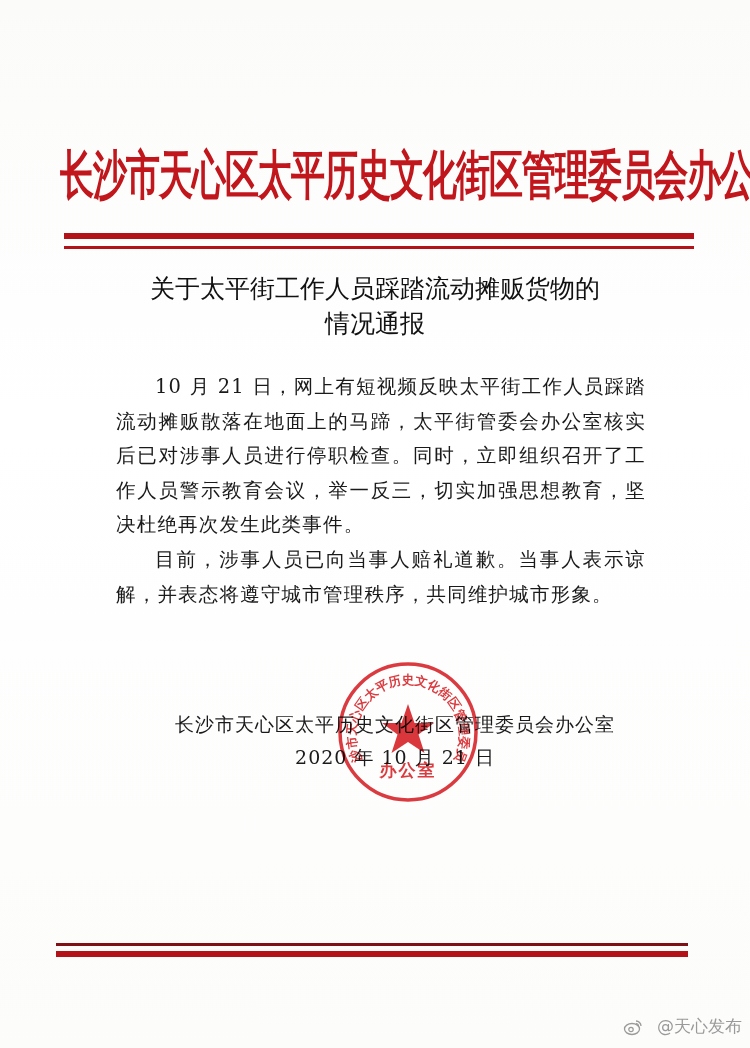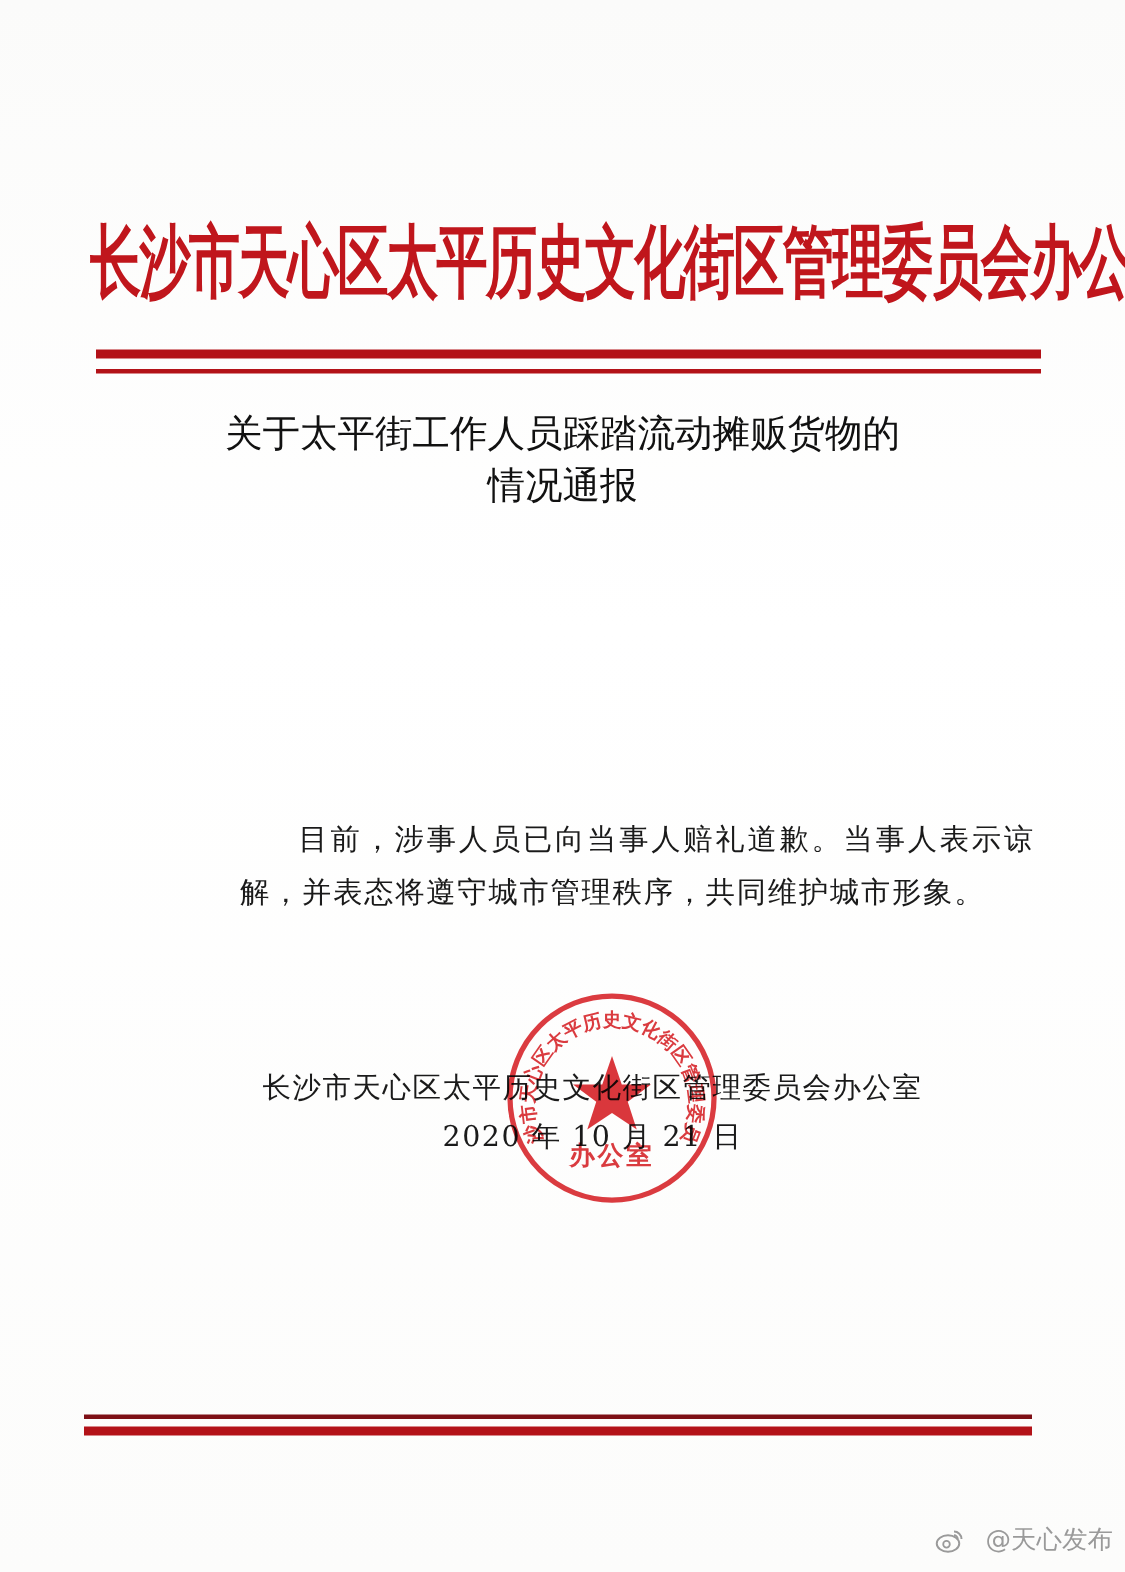--- a/index.html
+++ b/index.html
@@ -21,22 +21,25 @@
 <div class="page">
 
   <div class="red-header">长沙市天心区太平历史文化街区管理委员会办公室</div>
 
   <div class="rule" style="left:64px; top:233px; width:630px; height:6px;"></div>
   <div class="rule" style="left:64px; top:246px; width:630px; height:3px;"></div>
 
   <div class="doc-title" style="top:307px;">情况通报</div>
   <div class="doc-title" style="top:272px;">关于太平街工作人员踩踏流动摊贩货物的</div>
 
+  <div class="para" style="top:370px;">
+    <span class="first">10 月 21 日，网上有短视频反映太平街工作人员踩踏流动摊贩散落在地面上的马蹄，太平街管委会办公室核实后已对涉事人员进行停职检查。同时，立即组织召开了工作人员警示教育会议，举一反三，切实加强思想教育，坚决杜绝再次发生此类事件。</span>
+  </div>
 
-  <div class="para" style="top:543px;margin-left:44px;">
+  <div class="para" style="top:543px;">
     <span class="first">目前，涉事人员已向当事人赔礼道歉。当事人表示谅解，并表态将遵守城市管理秩序，共同维护城市形象。</span>
   </div>
 
   <div class="signature" style="top:712px;">长沙市天心区太平历史文化街区管理委员会办公室</div>
   <div class="signature" style="top:745px;">2020 年 10 月 21 日</div>
 
   <svg class="seal" viewBox="0 0 144 144">
     <defs>
       <path id="sealArc" d="M 24 96 A 52 52 0 1 1 120 96"></path>
     </defs>

